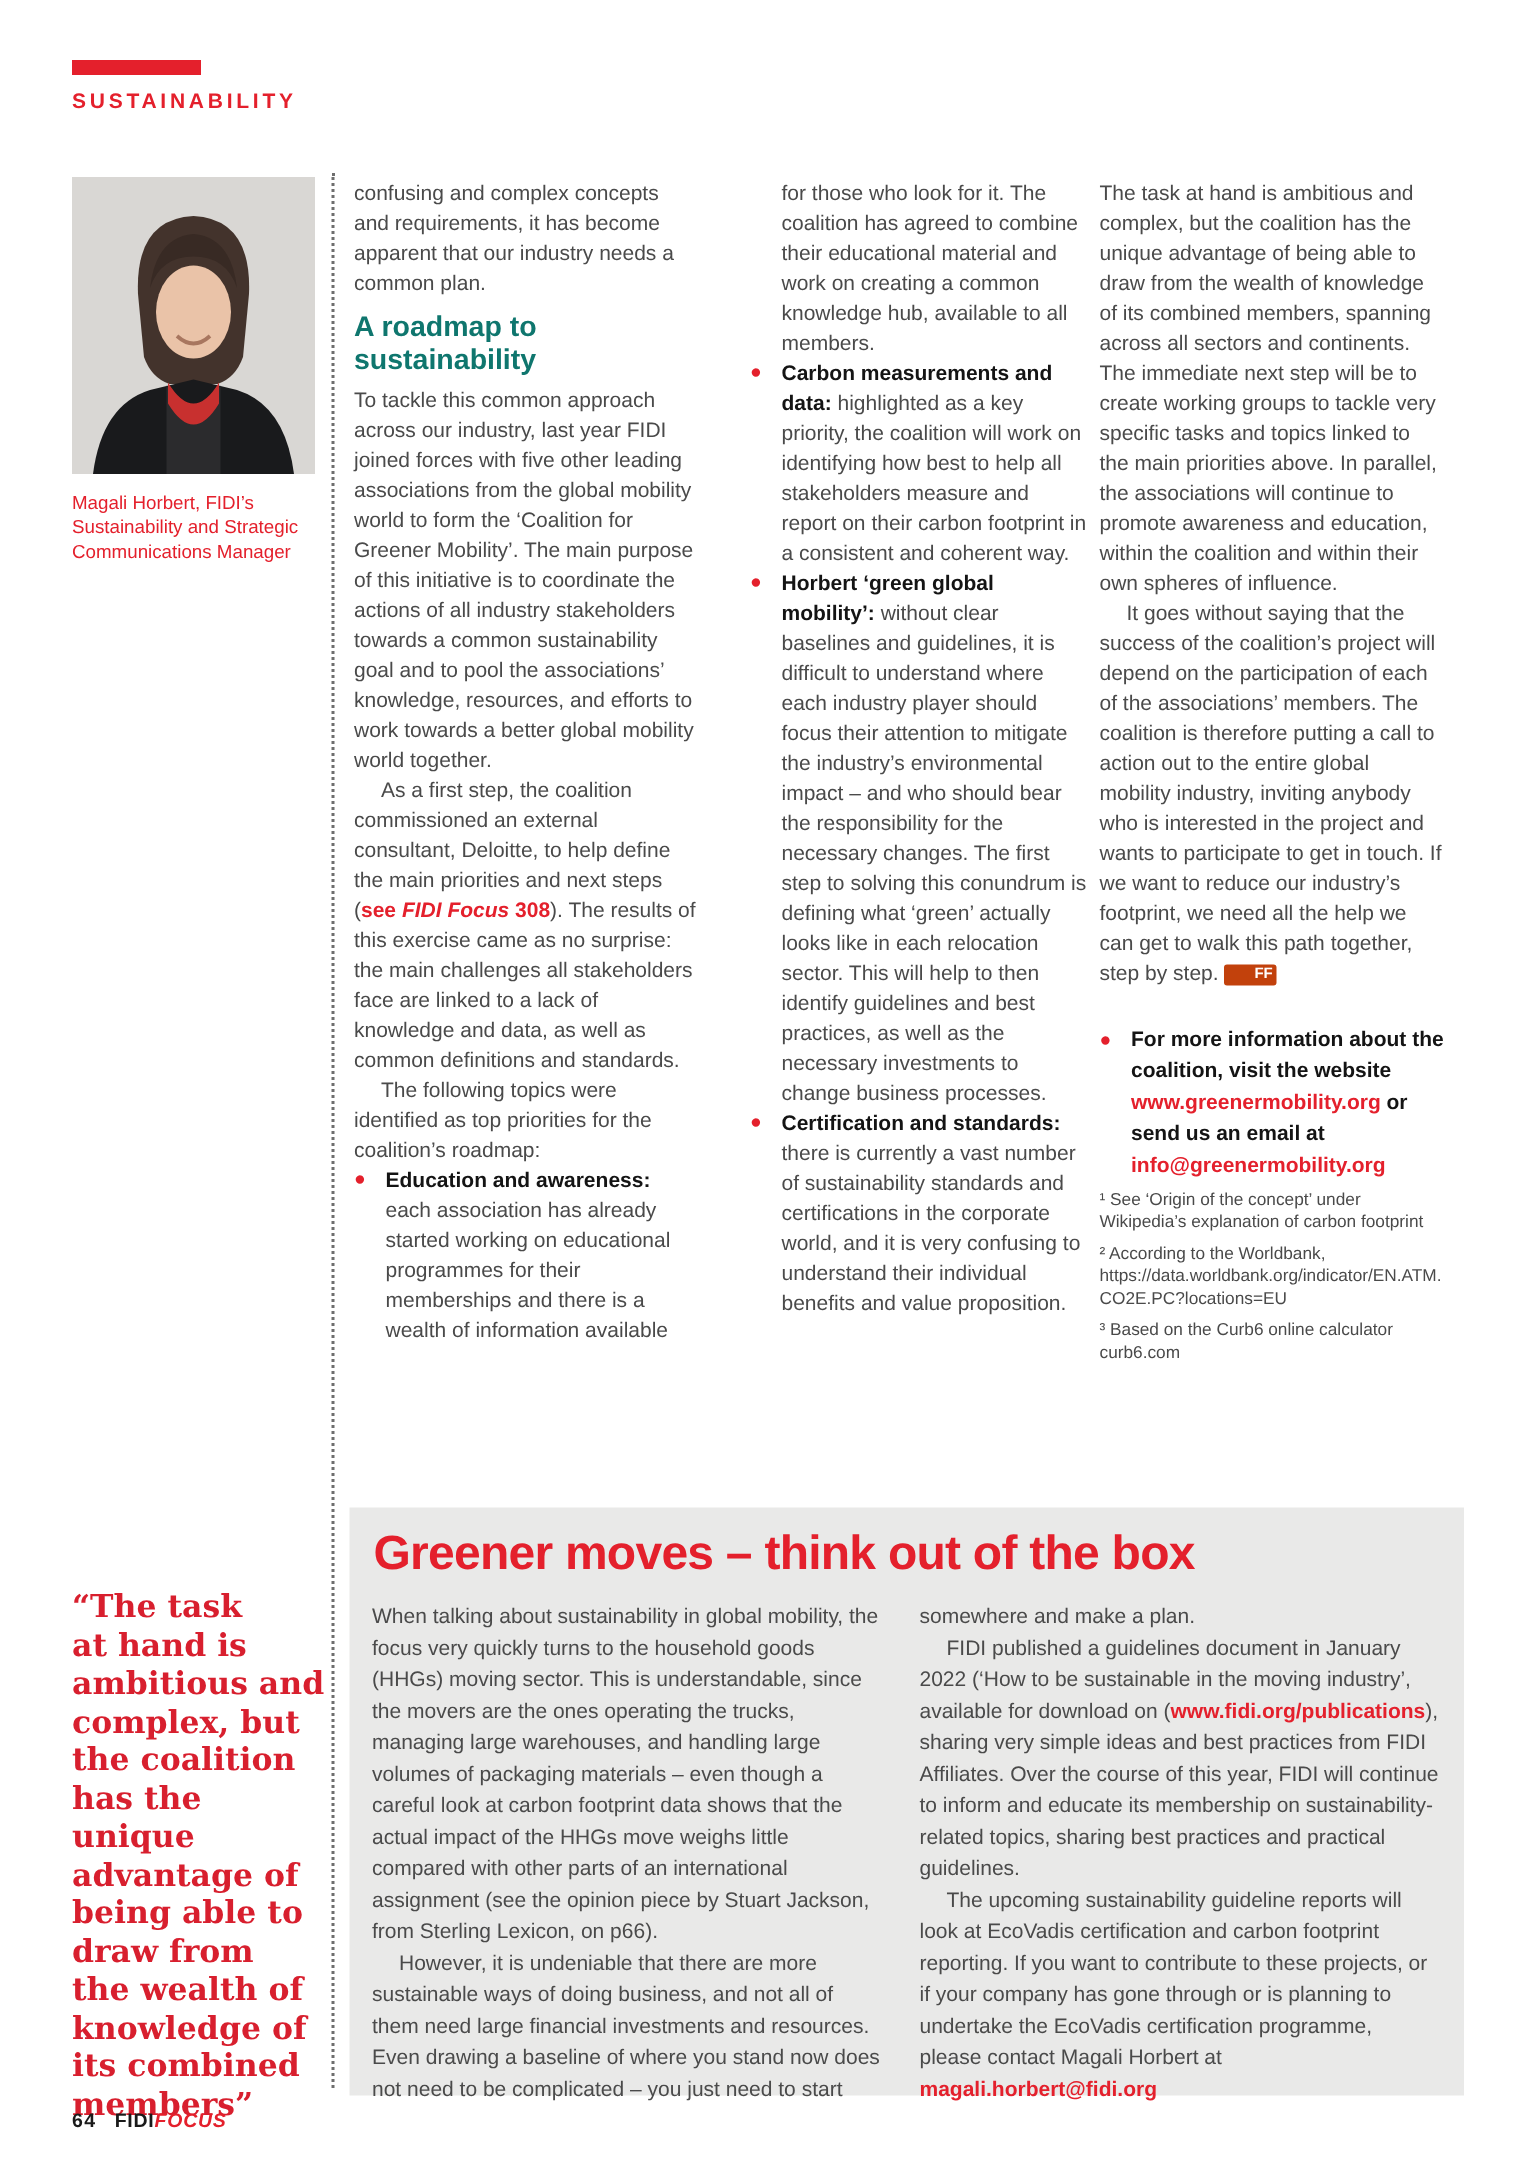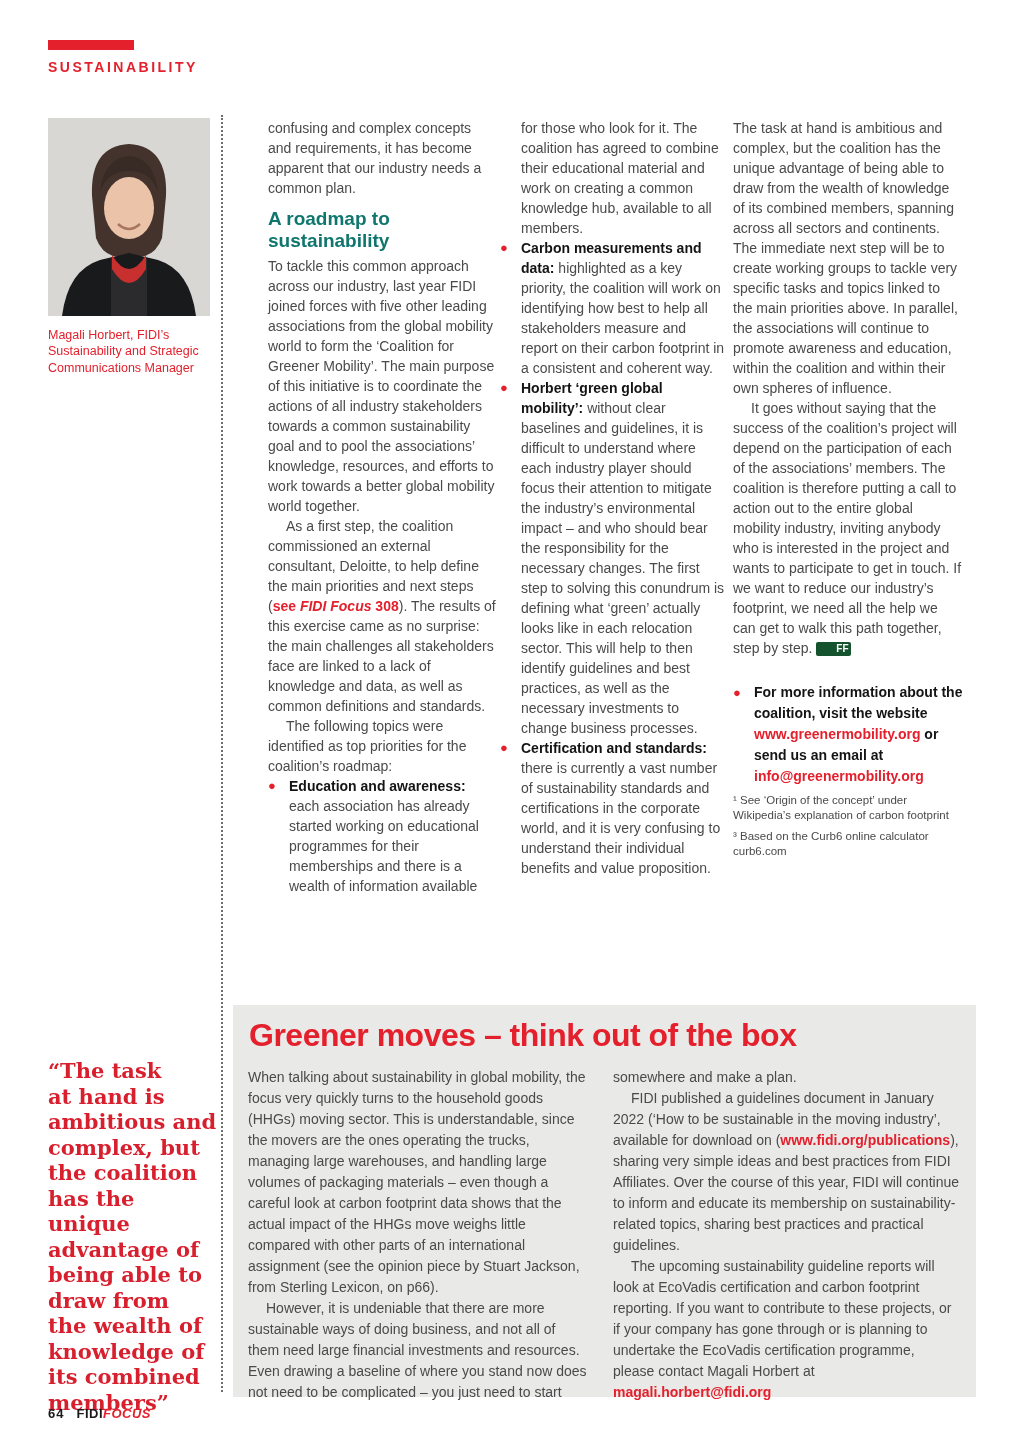--- a/index.html
+++ b/index.html
@@ -14,38 +14,38 @@
     letter-spacing:2.5px; color:#e4202c;
   }
   .portrait { position:absolute; left:48px; top:118px; width:162px; height:198px; overflow:hidden; }
   .photo-caption {
     position:absolute; left:48px; top:327px; width:172px;
     color:#e4202c; font-weight:normal; font-size:12.5px; line-height:1.3; white-space:pre-line;
   }
   .vdots { position:absolute; left:221px; top:115px; height:1277px; width:0; border-left:2px dotted #6e6e6e; }
 
   .col { position:absolute; top:118px; font-size:14px; line-height:20px; }
-  .col-1 { left:236px; width:229px;margin-left:32px; }
+  .col-1 { left:236px; width:229px; }
   .col-2 { left:500px; width:226px; }
   .col-3 { left:733px; width:230px; }
 
   p.body { color:#4a4a4a; }
   p.indent { text-indent:18px; }
   .subhead {
     color:#0f766e; font-size:19px; line-height:22px; font-weight:bold;
     margin:10px 0 4px 0;
   }
   .bullet { position:relative; padding-left:21px; }
   .bullet .dot { position:absolute; left:0; top:0; color:#e4202c; font-size:13px; }
   .bullet-title { color:#141414; }
   .hang { padding-left:21px; }
   .ref { color:#e4202c; font-weight:bold; text-decoration:none; cursor:pointer; }
   .redlink { color:#e4202c; text-decoration:none; cursor:pointer; }
   .ff {
-    display:inline-block; background:#14532d; color:#ffffff; font-weight:bold;
+    display:inline-block; background:#c2410c; color:#ffffff; font-weight:bold;
     font-size:10px; line-height:12px; padding:1px 2px; border-radius:2px; vertical-align:1px;
   }
   .info { margin-top:24px; font-weight:bold; color:#141414; line-height:21px; }
   .footnote {
     margin-top:6px; font-size:11.5px; line-height:15px; color:#4a4a4a;
     white-space:pre-line; overflow-wrap:break-word; word-break:break-word;
   }
   .footnote:first-of-type { margin-top:10px; }
 
   .graybox {
@@ -128,20 +128,22 @@
 
 <section class="col col-3">
   <p class="body">The task at hand is ambitious and complex, but the coalition has the unique advantage of being able to draw from the wealth of knowledge of its combined members, spanning across all sectors and continents. The immediate next step will be to create working groups to tackle very specific tasks and topics linked to the main priorities above. In parallel, the associations will continue to promote awareness and education, within the coalition and within their own spheres of influence.</p>
   <p class="body indent"><span>It goes without saying that the success of the coalition’s project will depend on the participation of each of the associations’ members. The coalition is therefore putting a call to action out to the entire global mobility industry, inviting anybody who is interested in the project and wants to participate to get in touch. If we want to reduce our industry’s footprint, we need all the help we can get to walk this path together, step by step.</span>
     <span class="ff">FF</span></p>
   <div class="bullet info">
     <span class="dot">●</span>
     <span>For more information about the coalition, visit the website </span><a class="redlink">www.greenermobility.org</a><span> or send us an email at </span><a class="redlink">info@greenermobility.org</a>
   </div>
   <p class="footnote">¹ See ‘Origin of the concept’ under Wikipedia’s explanation of carbon footprint</p>
+  <p class="footnote">² According to the Worldbank,
+https://data.worldbank.org/indicator/EN.ATM.CO2E.PC?locations=EU</p>
   <p class="footnote">³ Based on the Curb6 online calculator
 curb6.com</p>
 </section>
 
 <section class="graybox">
   <h2 class="box-title">Greener moves – think out of the box</h2>
   <div class="box-col box-col-1">
     <p class="body">When talking about sustainability in global mobility, the focus very quickly turns to the household goods (HHGs) moving sector. This is understandable, since the movers are the ones operating the trucks, managing large warehouses, and handling large volumes of packaging materials – even though a careful look at carbon footprint data shows that the actual impact of the HHGs move weighs little compared with other parts of an international assignment (see the opinion piece by Stuart Jackson, from Sterling Lexicon, on p66).</p>
     <p class="body indent">However, it is undeniable that there are more sustainable ways of doing business, and not all of them need large financial investments and resources. Even drawing a baseline of where you stand now does not need to be complicated – you just need to start</p>
   </div>

